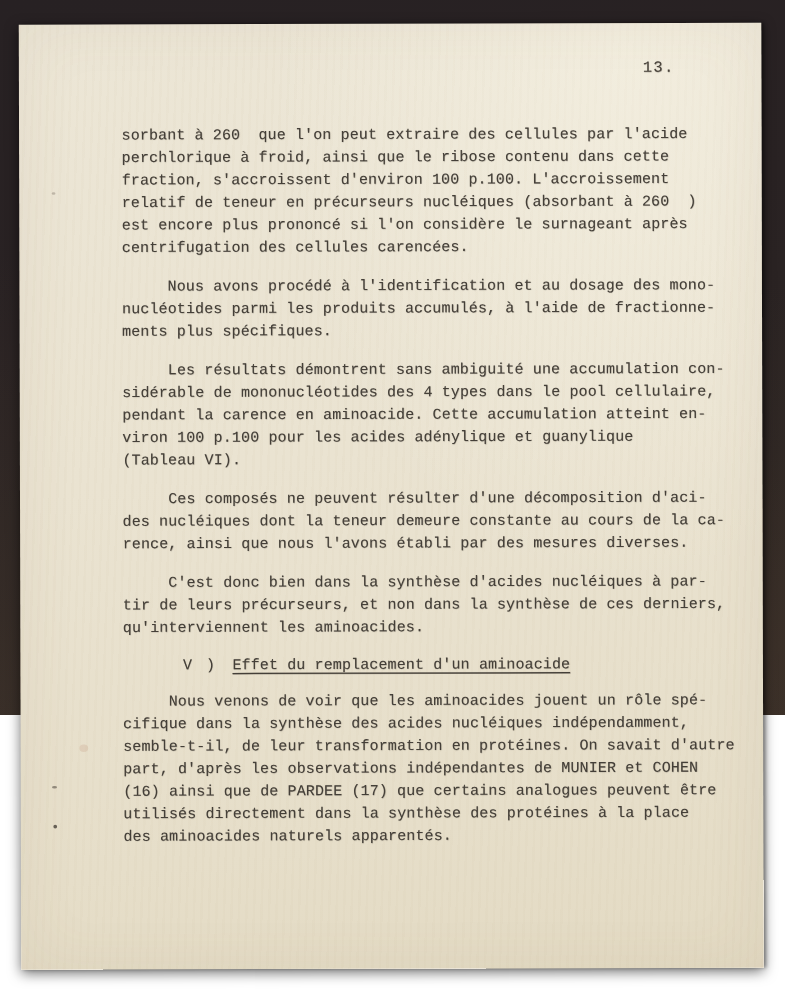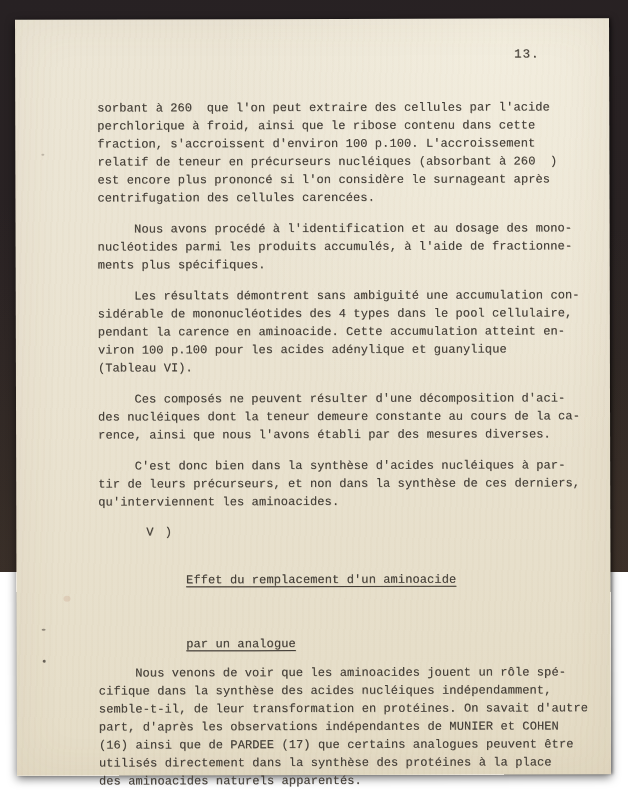--- a/index.html
+++ b/index.html
@@ -75,21 +75,20 @@
   }
   .heading-lines {
     margin-left: 12px;
   }
   .heading-line {
     display: block;
     text-decoration: underline;
     text-decoration-thickness: 1px;
     text-underline-offset: 3px;
     letter-spacing: 0.1px;
-    margin-top: 48px;
   }
   .speck {
     position: absolute;
     border-radius: 50%;
   }
   .speck-dash {
     left: 25px;
     top: 609px;
     width: 4px;
     height: 2px;
@@ -149,21 +148,20 @@
 rence, ainsi que nous l'avons établi par des mesures diverses.</p>
 
       <p class="para">     C'est donc bien dans la synthèse d'acides nucléiques à par-
 tir de leurs précurseurs, et non dans la synthèse de ces derniers,
 qu'interviennent les aminoacides.</p>
 
       <div class="heading">
         <span class="heading-label">V )</span>
         <span class="heading-lines">
           <span class="heading-line">Effet du remplacement d'un aminoacide</span>
-          <span class="heading-line">par un analogue</span>
         </span>
       </div>
 
       <p class="para">     Nous venons de voir que les aminoacides jouent un rôle spé-
 cifique dans la synthèse des acides nucléiques indépendamment,
 semble-t-il, de leur transformation en protéines. On savait d'autre
 part, d'après les observations indépendantes de MUNIER et COHEN
 (16) ainsi que de PARDEE (17) que certains analogues peuvent être
 utilisés directement dans la synthèse des protéines à la place
 des aminoacides naturels apparentés.</p>

